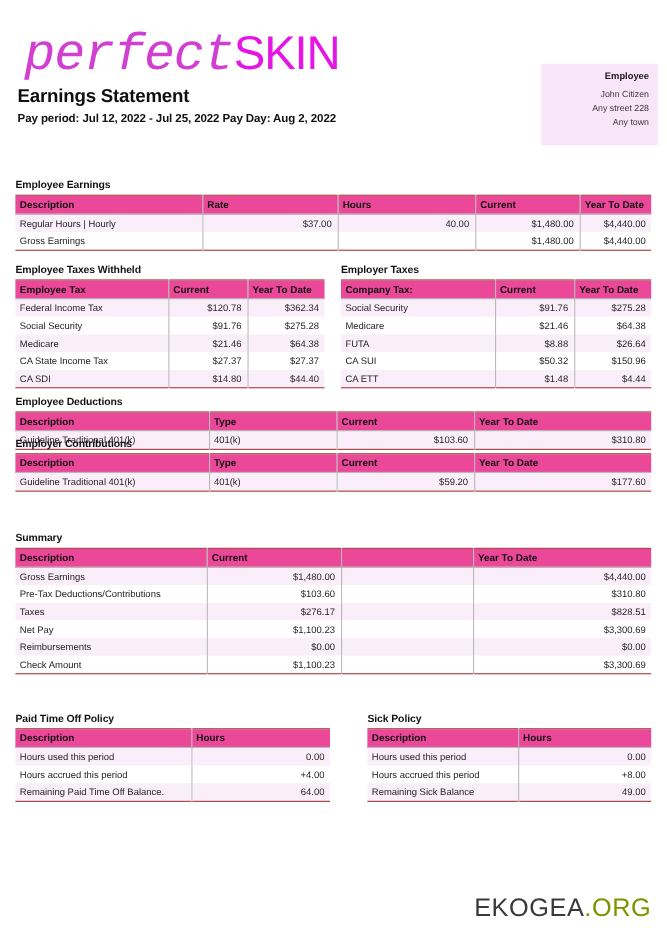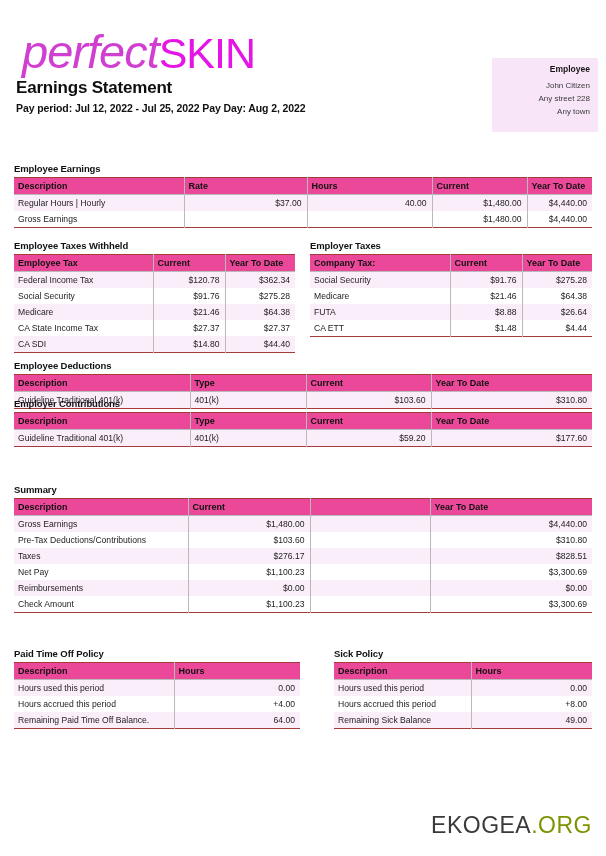--- a/index.html
+++ b/index.html
@@ -22,21 +22,21 @@
     padding: 0;
   }
   .logo {
     position: absolute;
     left: 22px;
     top: 28px;
     white-space: nowrap;
     line-height: 1;
   }
   .logo-perfect {
-    font-family: Liberation Sans, sans-serif;
+    font-family: Liberation Mono, monospace;
     font-style: italic;
     font-weight: 400;
     font-size: 47px;
     color: #d13fd1;
     letter-spacing: -1px;
   }
   .logo-skin {
     font-family: "Liberation Sans", sans-serif;
     font-weight: normal;
     font-size: 43px;
@@ -276,20 +276,25 @@
           <td>Medicare</td>
           <td class="num divcol">$21.46</td>
           <td class="num divcol">$64.38</td>
         </tr>
         <tr>
           <td>FUTA</td>
           <td class="num divcol">$8.88</td>
           <td class="num divcol">$26.64</td>
         </tr>
         <tr>
+          <td>CA SUI</td>
+          <td class="num divcol">$50.32</td>
+          <td class="num divcol">$150.96</td>
+        </tr>
+        <tr>
           <td>CA ETT</td>
           <td class="num divcol">$1.48</td>
           <td class="num divcol">$4.44</td>
         </tr>
       </tbody>
     </table>
   </div>
 
   <div class="section" style="left:14px; top:360px; width:578px;">
     <div class="section-title">Employee Deductions</div>

